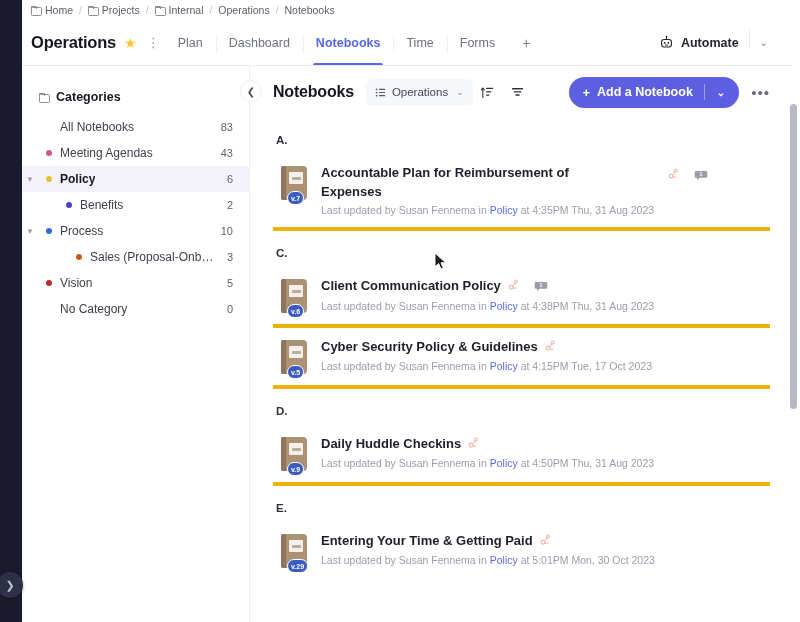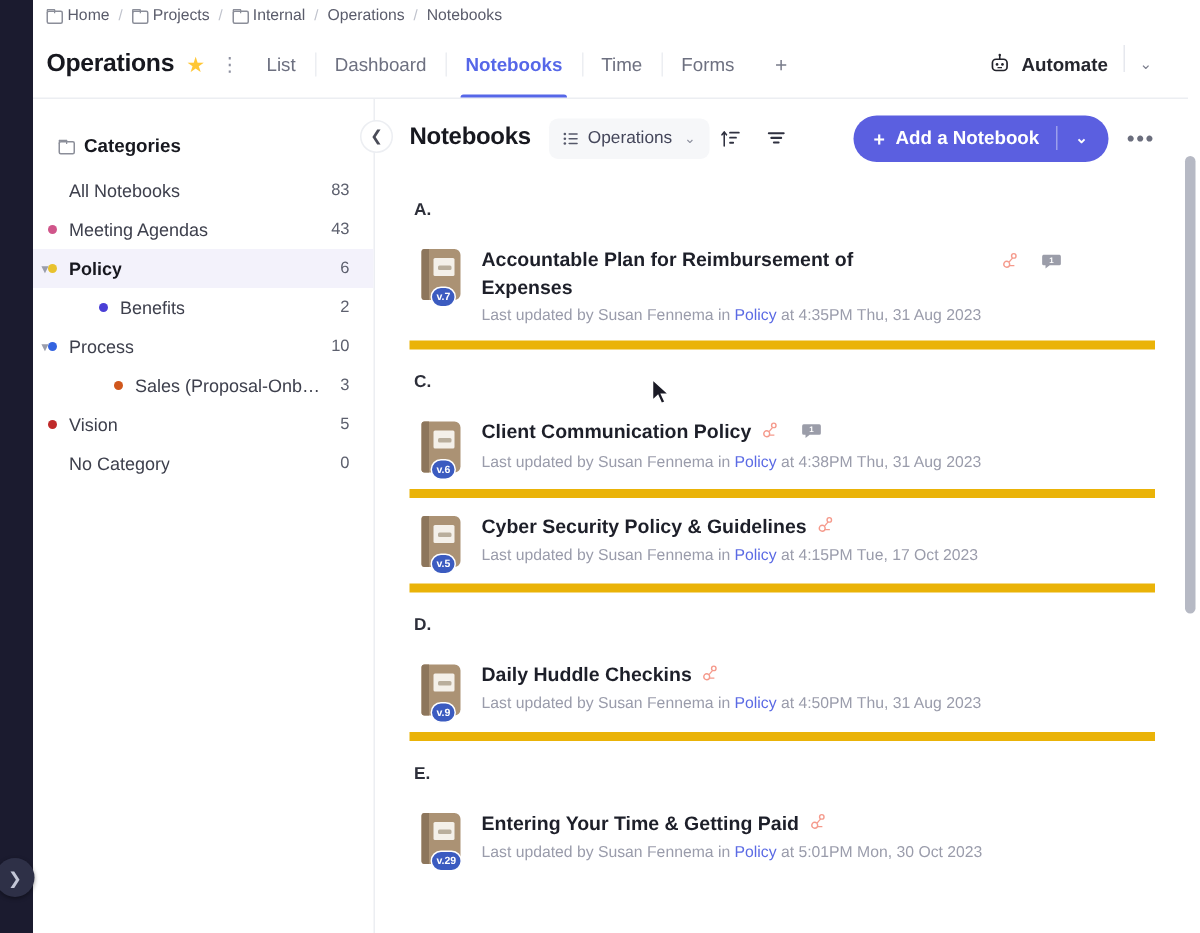--- a/index.html
+++ b/index.html
@@ -118,21 +118,21 @@
   }
   .cats-head {
     display: flex; align-items: center; gap: 7px;
     padding: 0 16px 0 17px; margin-bottom: 10px;
     font-size: 12.5px; font-weight: 700; color: #17181f;
   }
   .cat-row {
     position: relative;
     display: flex; align-items: center;
     height: 26px;
-    padding: 0 16px 0 10px;
+    padding: 0 16px 0 24px;
     font-size: 12px; color: #3e404d;
   }
   .cat-row.selected { background: #f3f2fb; }
   .cat-row.selected .cat-label { font-weight: 700; color: #17181f; }
   .cat-caret {
     position: absolute; left: 4px;
     font-size: 8px; color: #9a9dab;
   }
   .cat-dot {
     width: 6px; height: 6px; border-radius: 50%;
@@ -201,21 +201,21 @@
   
   .list { padding: 0 22px 0 23px; }
   .group-letter {
     font-size: 11.5px; font-weight: 700; color: #2d2f3a;
     padding: 16px 0 8px 3px;
   }
   .nb-row {
     position: relative;
     display: flex; align-items: flex-start;
     padding: 10px 0 11px 0;
-    border-bottom: 6px solid #eab308;
+    border-bottom: 4px solid #eab308;
   }
   .nb-row:last-child { border-bottom: none; }
   .nb-icon-wrap { position: relative; flex: 0 0 auto; margin: 2px 14px 0 8px; }
   .book {
     width: 26px; height: 34px; border-radius: 2px 4px 4px 2px;
     background: #ab9274;
     position: relative;
   }
   .book::before {
     content: ""; position: absolute; left: 0; top: 0;
@@ -313,21 +313,21 @@
     </span>
   </div>
 
   <div class="header">
     <span class="space-title">Operations</span>
     <span class="star-icon">★</span>
     <span class="kebab-v">⋮</span>
 
     <div class="tabs">
       <div class="tab">
-          <span>List</span>
+          <span>Plan</span>
         </div>
       <div class="tab">
           <span>Dashboard</span>
         </div>
       <div class="tab active">
           <span>Notebooks</span>
         </div>
       <div class="tab">
           <span>Time</span>
         </div>

